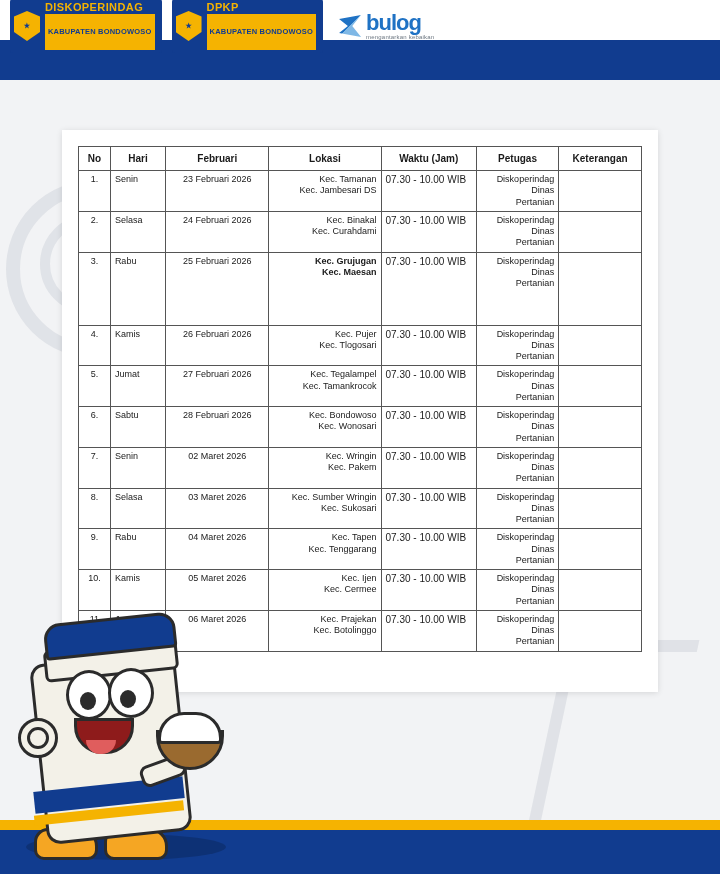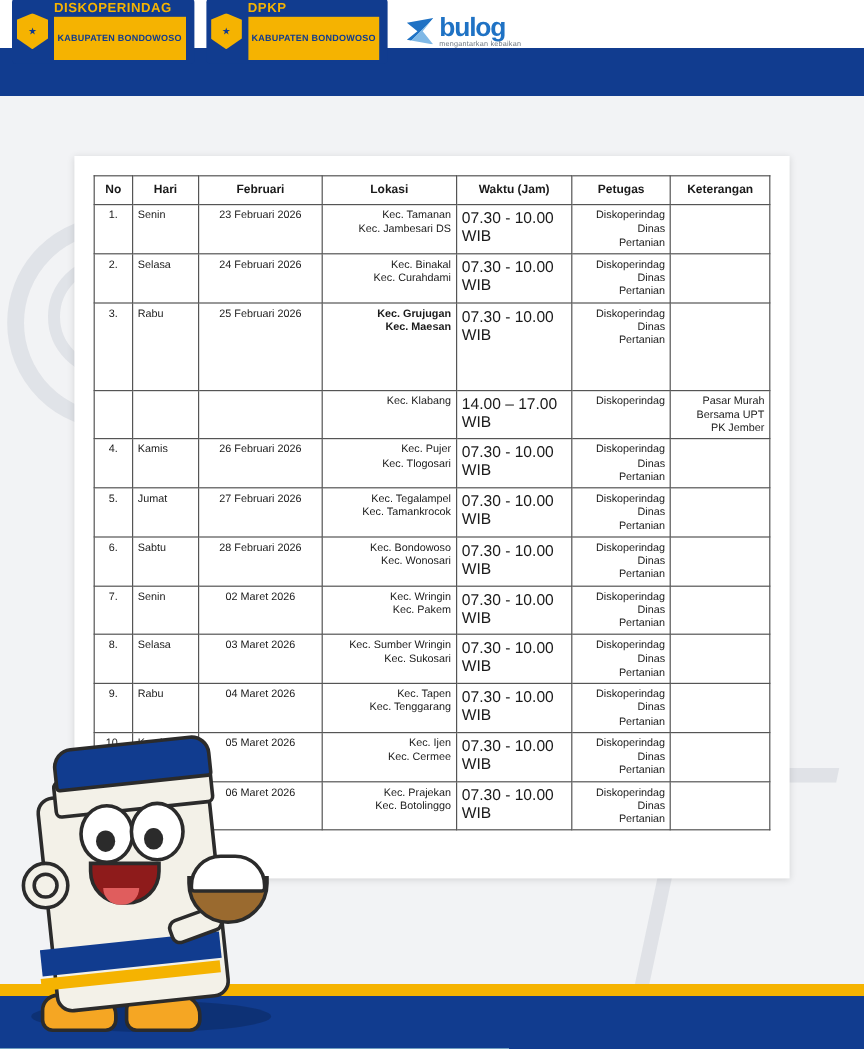--- a/index.html
+++ b/index.html
@@ -7,21 +7,21 @@
     width:720px;height:874px;
     font-family:"Liberation Sans", sans-serif;
     background:#ffffff;
     overflow:hidden;
     position:relative;
   }
 
   
   .page{
     position:absolute;inset:0;
-    background:#5eead4;
+    background:#fef9c3;
     overflow:hidden;
   }
   .bg-white-sheet{
     position:absolute;
     left:0;right:0;top:52px;bottom:0;
     background:#f2f3f5;
   }
   .bg-blue-top{
     position:absolute;left:0;top:0;width:100%;height:52px;
     background:#ffffff;
@@ -152,21 +152,21 @@
     text-align:center;
     font-size:10px;
     font-weight:bold;
     padding:6px 3px;
     vertical-align:middle;
   }
   td.c-no{width:26px;text-align:center;}
   td.c-hari{width:52px;}
   td.c-tgl{width:111px;text-align:center;}
   td.c-lokasi{width:118px;}
-  td.c-waktu{width:104px;font-size:13px;}
+  td.c-waktu{width:104px;font-size:10px;}
   td.c-petugas{width:78px;}
   td.c-ket{width:80px;}
   .sub{white-space:pre-line;line-height:1.25;text-align:right;}
   .tall{height:66px;font-weight:bold;}
 
   
   .mascot{
     position:absolute;left:8px;bottom:8px;width:230px;height:260px;z-index:6;
   }
   .m-shadow{
@@ -327,31 +327,20 @@
           <td class="c-no">3.</td>
           <td class="c-hari">Rabu</td>
           <td class="c-tgl">25 Februari 2026</td>
           <td class="c-lokasi sub tall">Kec. Grujugan
 Kec. Maesan</td>
           <td class="c-waktu">07.30 - 10.00 WIB</td>
           <td class="c-petugas sub">Diskoperindag
 Dinas
 Pertanian</td>
           <td class="c-ket sub"></td>
-        </tr>
-        <tr>
-          <td class="c-no"></td>
-          <td class="c-hari"></td>
-          <td class="c-tgl"></td>
-          <td class="c-lokasi sub">Kec. Klabang</td>
-          <td class="c-waktu">14.00 – 17.00 WIB</td>
-          <td class="c-petugas sub">Diskoperindag</td>
-          <td class="c-ket sub">Pasar Murah
-Bersama UPT
-PK Jember</td>
         </tr>
         <tr>
           <td class="c-no">4.</td>
           <td class="c-hari">Kamis</td>
           <td class="c-tgl">26 Februari 2026</td>
           <td class="c-lokasi sub">Kec. Pujer
 Kec. Tlogosari</td>
           <td class="c-waktu">07.30 - 10.00 WIB</td>
           <td class="c-petugas sub">Diskoperindag
 Dinas

